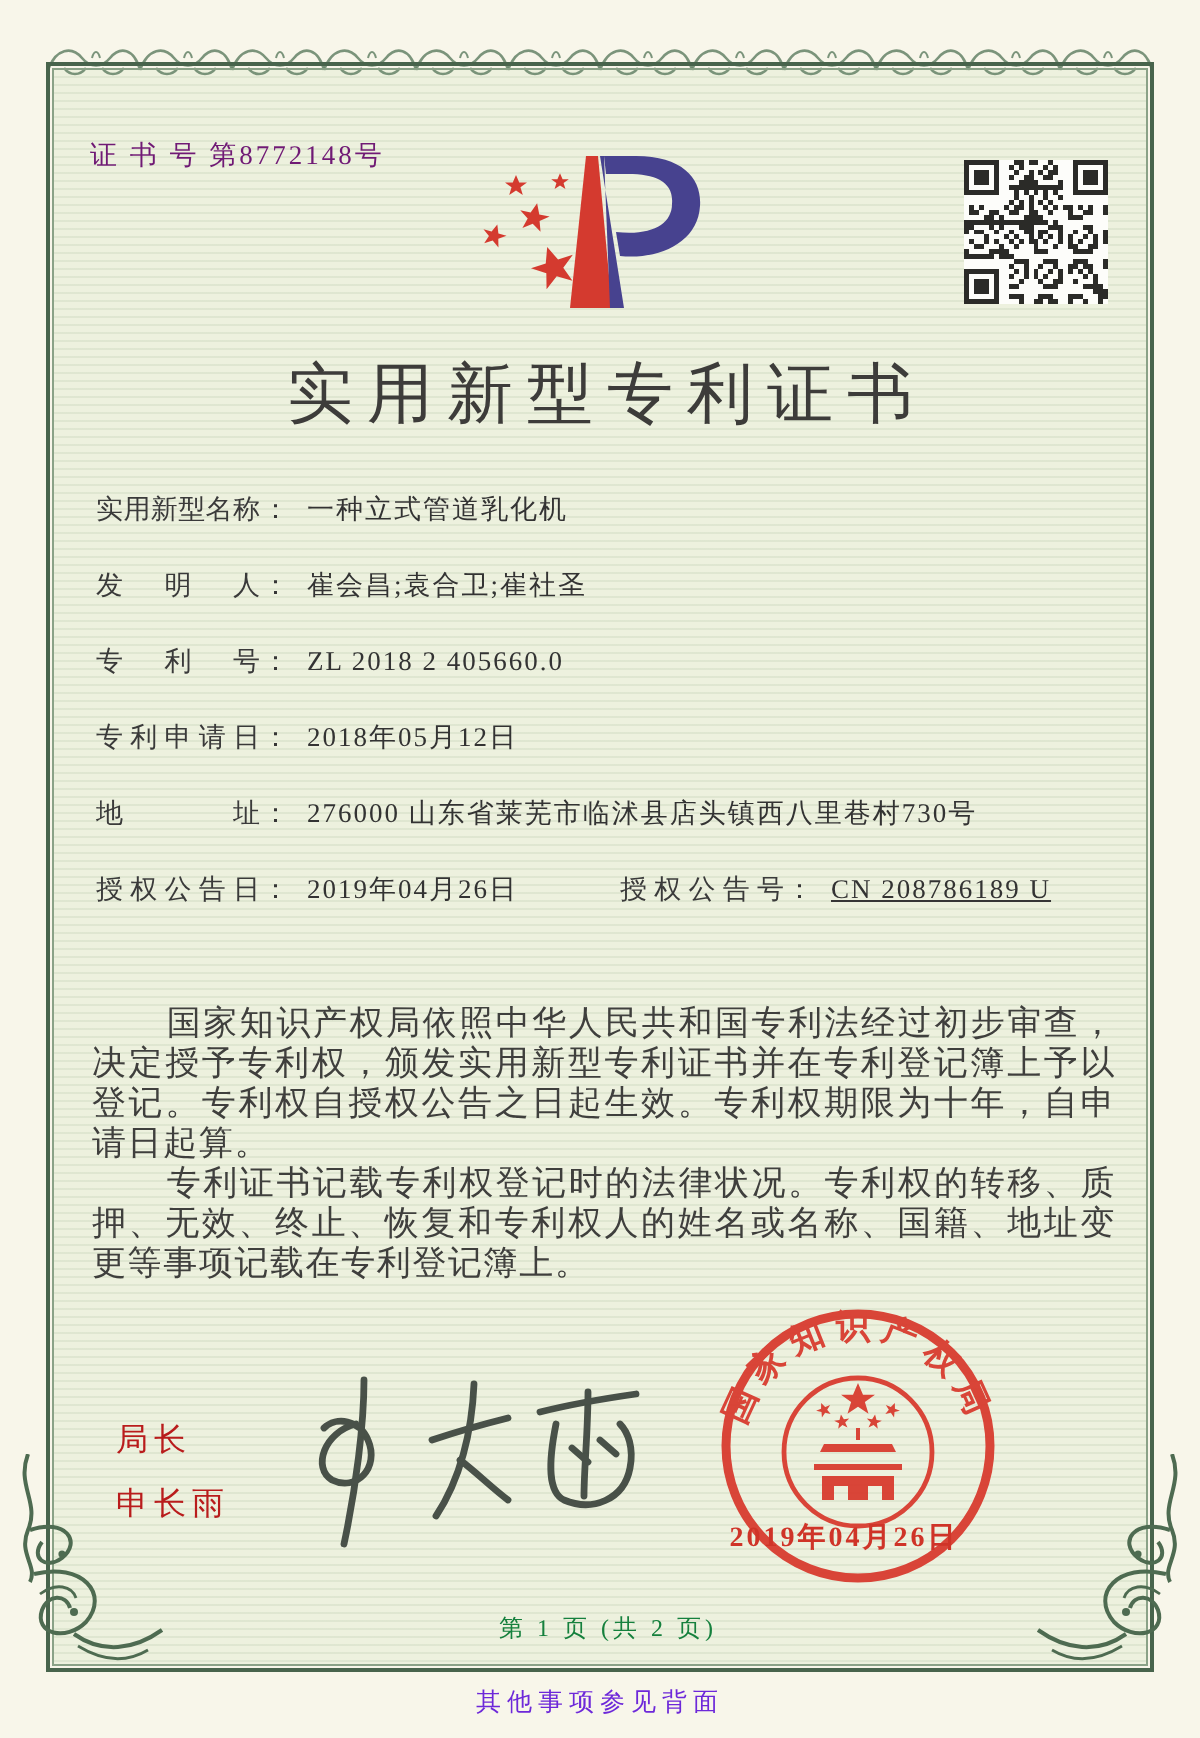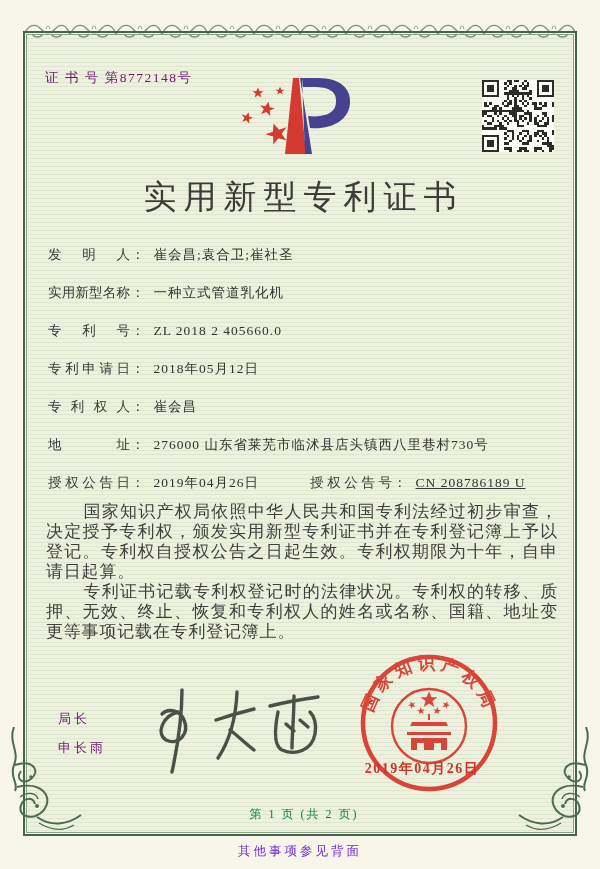--- a/index.html
+++ b/index.html
@@ -53,21 +53,21 @@
   .fvalue{letter-spacing:1px;color:#333;}
   .fpair2{position:absolute;left:262px;top:0;text-decoration:underline;}
 
   .paras{
     position:absolute;left:46px;top:502px;width:512px;
     font-size:17px;line-height:20px;letter-spacing:.8px;
     color:#3f3f3d;text-align:justify;
   }
   .paras p{margin:0;text-indent:2.2em;}
 
-  .sig-block{position:absolute;left:58px;top:710px;font-size:13px;letter-spacing:3px;color:#701a75;}
+  .sig-block{position:absolute;left:58px;top:710px;font-size:16px;letter-spacing:3px;color:#b91c1c;}
   .sig-block div{margin-bottom:11px;}
   .sig-img{position:absolute;left:142px;top:682px;width:192px;height:96px;}
 
   .seal{position:absolute;left:354px;top:648px;width:150px;height:150px;opacity:.93;}
   .seal-date{
     position:absolute;left:352px;top:760px;width:140px;text-align:center;
     color:#cf3428;font-size:14px;letter-spacing:1.5px;font-weight:bold;
   }
 
   .page-num{
@@ -171,33 +171,30 @@
       <rect x="24" y="2" width="3" height="3"></rect>
       <rect x="2" y="24" width="3" height="3"></rect>
   </g>
   <path id="qr-modules" fill="#2b2b28" d="M10 0h1v1h-1zM11 0h1v1h-1zM13 0h1v1h-1zM14 0h1v1h-1zM17 0h1v1h-1zM9 1h1v1h-1zM11 1h1v1h-1zM16 1h1v1h-1zM18 1h1v1h-1zM10 2h1v1h-1zM13 2h1v1h-1zM15 2h1v1h-1zM17 2h1v1h-1zM18 2h1v1h-1zM9 3h1v1h-1zM12 3h1v1h-1zM13 3h1v1h-1zM16 3h1v1h-1zM17 3h1v1h-1zM11 4h1v1h-1zM12 4h1v1h-1zM13 4h1v1h-1zM14 4h1v1h-1zM19 4h1v1h-1zM9 5h1v1h-1zM10 5h1v1h-1zM11 5h1v1h-1zM12 5h1v1h-1zM13 5h1v1h-1zM14 5h1v1h-1zM15 5h1v1h-1zM16 5h1v1h-1zM17 5h1v1h-1zM18 5h1v1h-1zM19 5h1v1h-1zM10 6h1v1h-1zM12 6h1v1h-1zM14 6h1v1h-1zM16 6h1v1h-1zM18 6h1v1h-1zM10 7h1v1h-1zM13 7h1v1h-1zM16 7h1v1h-1zM19 7h1v1h-1zM9 8h1v1h-1zM11 8h1v1h-1zM13 8h1v1h-1zM15 8h1v1h-1zM17 8h1v1h-1zM1 9h1v1h-1zM3 9h1v1h-1zM8 9h1v1h-1zM10 9h1v1h-1zM11 9h1v1h-1zM13 9h1v1h-1zM16 9h1v1h-1zM18 9h1v1h-1zM20 9h1v1h-1zM21 9h1v1h-1zM23 9h1v1h-1zM25 9h1v1h-1zM28 9h1v1h-1zM1 10h1v1h-1zM2 10h1v1h-1zM5 10h1v1h-1zM6 10h1v1h-1zM9 10h1v1h-1zM10 10h1v1h-1zM13 10h1v1h-1zM14 10h1v1h-1zM17 10h1v1h-1zM21 10h1v1h-1zM24 10h1v1h-1zM25 10h1v1h-1zM28 10h1v1h-1zM4 11h1v1h-1zM5 11h1v1h-1zM7 11h1v1h-1zM12 11h1v1h-1zM13 11h1v1h-1zM14 11h1v1h-1zM15 11h1v1h-1zM21 11h1v1h-1zM22 11h1v1h-1zM23 11h1v1h-1zM0 12h1v1h-1zM1 12h1v1h-1zM2 12h1v1h-1zM3 12h1v1h-1zM4 12h1v1h-1zM5 12h1v1h-1zM6 12h1v1h-1zM7 12h1v1h-1zM8 12h1v1h-1zM9 12h1v1h-1zM10 12h1v1h-1zM11 12h1v1h-1zM12 12h1v1h-1zM13 12h1v1h-1zM14 12h1v1h-1zM15 12h1v1h-1zM16 12h1v1h-1zM18 12h1v1h-1zM0 13h1v1h-1zM1 13h1v1h-1zM5 13h1v1h-1zM7 13h1v1h-1zM11 13h1v1h-1zM12 13h1v1h-1zM13 13h1v1h-1zM17 13h1v1h-1zM18 13h1v1h-1zM19 13h1v1h-1zM24 13h1v1h-1zM25 13h1v1h-1zM0 14h1v1h-1zM2 14h1v1h-1zM3 14h1v1h-1zM6 14h1v1h-1zM9 14h1v1h-1zM12 14h1v1h-1zM13 14h1v1h-1zM15 14h1v1h-1zM16 14h1v1h-1zM19 14h1v1h-1zM22 14h1v1h-1zM25 14h1v1h-1zM28 14h1v1h-1zM4 15h1v1h-1zM8 15h1v1h-1zM10 15h1v1h-1zM13 15h1v1h-1zM15 15h1v1h-1zM17 15h1v1h-1zM19 15h1v1h-1zM21 15h1v1h-1zM24 15h1v1h-1zM26 15h1v1h-1zM28 15h1v1h-1zM1 16h1v1h-1zM4 16h1v1h-1zM6 16h1v1h-1zM9 16h1v1h-1zM11 16h1v1h-1zM13 16h1v1h-1zM14 16h1v1h-1zM16 16h1v1h-1zM19 16h1v1h-1zM21 16h1v1h-1zM23 16h1v1h-1zM26 16h1v1h-1zM28 16h1v1h-1zM2 17h1v1h-1zM3 17h1v1h-1zM7 17h1v1h-1zM10 17h1v1h-1zM14 17h1v1h-1zM18 17h1v1h-1zM21 17h1v1h-1zM22 17h1v1h-1zM25 17h1v1h-1zM26 17h1v1h-1zM0 18h1v1h-1zM5 18h1v1h-1zM6 18h1v1h-1zM7 18h1v1h-1zM8 18h1v1h-1zM14 18h1v1h-1zM15 18h1v1h-1zM16 18h1v1h-1zM22 18h1v1h-1zM23 18h1v1h-1zM24 18h1v1h-1zM25 18h1v1h-1zM0 19h1v1h-1zM1 19h1v1h-1zM2 19h1v1h-1zM3 19h1v1h-1zM4 19h1v1h-1zM5 19h1v1h-1zM7 19h1v1h-1zM8 19h1v1h-1zM9 19h1v1h-1zM10 20h1v1h-1zM11 20h1v1h-1zM12 20h1v1h-1zM16 20h1v1h-1zM17 20h1v1h-1zM18 20h1v1h-1zM22 20h1v1h-1zM23 20h1v1h-1zM24 20h1v1h-1zM28 20h1v1h-1zM9 21h1v1h-1zM12 21h1v1h-1zM15 21h1v1h-1zM18 21h1v1h-1zM21 21h1v1h-1zM22 21h1v1h-1zM24 21h1v1h-1zM25 21h1v1h-1zM28 21h1v1h-1zM10 22h1v1h-1zM12 22h1v1h-1zM14 22h1v1h-1zM17 22h1v1h-1zM19 22h1v1h-1zM21 22h1v1h-1zM23 22h1v1h-1zM25 22h1v1h-1zM9 23h1v1h-1zM12 23h1v1h-1zM14 23h1v1h-1zM16 23h1v1h-1zM19 23h1v1h-1zM24 23h1v1h-1zM26 23h1v1h-1zM11 24h1v1h-1zM15 24h1v1h-1zM18 24h1v1h-1zM19 24h1v1h-1zM22 24h1v1h-1zM26 24h1v1h-1zM9 25h1v1h-1zM10 25h1v1h-1zM16 25h1v1h-1zM17 25h1v1h-1zM18 25h1v1h-1zM24 25h1v1h-1zM25 25h1v1h-1zM26 25h1v1h-1zM27 25h1v1h-1zM26 26h1v1h-1zM27 26h1v1h-1zM28 26h1v1h-1zM9 27h1v1h-1zM10 27h1v1h-1zM11 27h1v1h-1zM15 27h1v1h-1zM16 27h1v1h-1zM17 27h1v1h-1zM21 27h1v1h-1zM22 27h1v1h-1zM23 27h1v1h-1zM27 27h1v1h-1zM28 27h1v1h-1zM11 28h1v1h-1zM14 28h1v1h-1zM15 28h1v1h-1zM17 28h1v1h-1zM18 28h1v1h-1zM21 28h1v1h-1zM24 28h1v1h-1zM27 28h1v1h-1z"></path>
 </svg>
 
 <div class="title">实用新型专利证书</div>
 
 <div class="fields">
   <div class="frow">
+    <span class="flabel">实用新型名称</span><span class="fcolon">：</span><span class="fvalue">一种立式管道乳化机</span>
+  </div>
+  <div class="frow">
     <span class="flabel">发明人</span><span class="fcolon">：</span><span class="fvalue">崔会昌;袁合卫;崔社圣</span>
   </div>
   <div class="frow">
-    <span class="flabel">实用新型名称</span><span class="fcolon">：</span><span class="fvalue">一种立式管道乳化机</span>
-  </div>
-  <div class="frow">
     <span class="flabel">专利号</span><span class="fcolon">：</span><span class="fvalue">ZL 2018 2 405660.0</span>
   </div>
   <div class="frow">
     <span class="flabel">专利申请日</span><span class="fcolon">：</span><span class="fvalue">2018年05月12日</span>
-  </div>
-  <div class="frow">
-    <span class="flabel">专利权人</span><span class="fcolon">：</span><span class="fvalue">崔会昌</span>
   </div>
   <div class="frow">
     <span class="flabel">地址</span><span class="fcolon">：</span><span class="fvalue">276000 山东省莱芜市临沭县店头镇西八里巷村730号</span>
   </div>
   <div class="frow">
     <span class="fpair">
       <span class="flabel">授权公告日</span><span class="fcolon">：</span><span class="fvalue">2019年04月26日</span>
     </span>
     <span class="fpair fpair2">
       <span class="flabel">授权公告号</span><span class="fcolon">：</span><span class="fvalue">CN 208786189 U</span>

